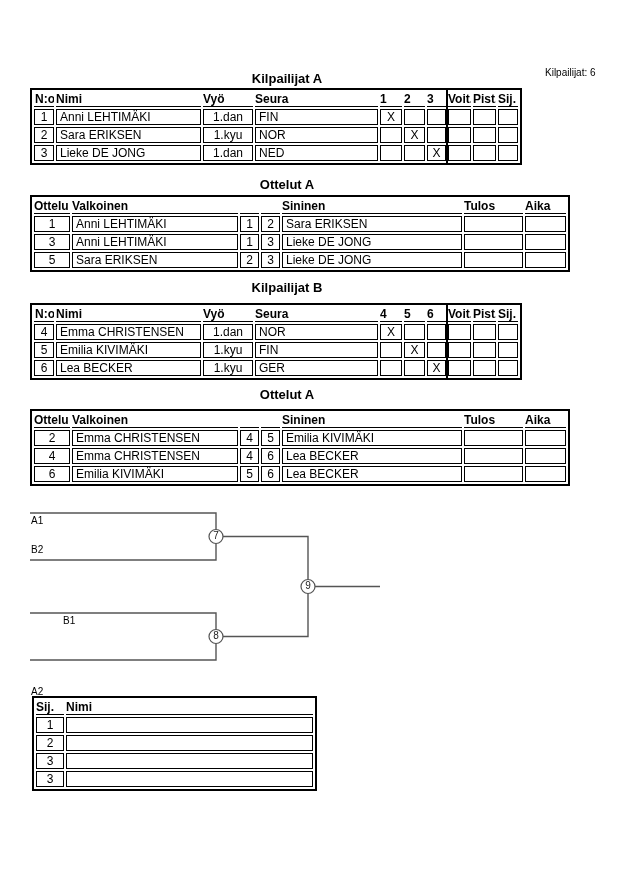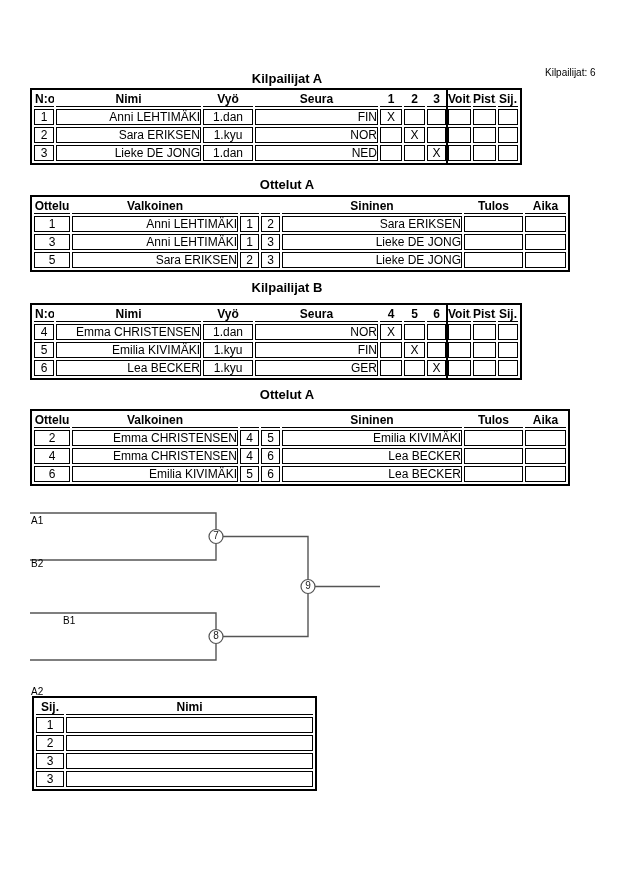--- a/index.html
+++ b/index.html
@@ -14,24 +14,24 @@
   }
   .count-note { position:absolute; top:67px; left:545px; font-size:10px; }
   .sec-title { position:absolute; left:0; width:494px; text-align:center; font-size:13px; font-weight:bold;margin-left:40px; }
   .sec-title.results { width:350px; }
 
   table {
     position:absolute; border-collapse:separate; border-spacing:2px;
     border:2px solid #000; background:#fff; table-layout:fixed;
   }
   td, th { box-sizing:border-box; overflow:hidden; white-space:nowrap; font-size:12px; }
-  th { border:none; border-bottom:1px solid #000; font-weight:bold; height:15px; padding:0; text-align:center; }
+  th { border:none; border-bottom:1px solid #000; font-weight:bold; height:15px; padding:0; text-align:left; }
   td { border:1px solid #000; height:16px; padding:0; }
   td.c, th.c { text-align:center; }
-  td.l { text-align:right; padding-left:3px;margin-top:12px; }
+  td.l { text-align:left; padding-left:3px;margin-top:12px; }
   th.l { text-align:left; padding-left:1px; }
 
   .vline-thick { position:absolute; width:2px; background:#000; }
 
   .bracket-svg { position:absolute; left:0; top:500px; width:400px; height:180px; }
   .bracket-label { position:absolute; font-size:10px; color:#000; }
   .node-num { position:absolute; width:16px; text-align:center; font-size:10px; color:#222; }
 </style>
 </head>
 <body>
@@ -283,21 +283,21 @@
       <path d="M216,36.5 H308 V136.5 H216"></path>
       <path d="M308,86.5 H380"></path>
     </g>
     <g stroke="#555555" stroke-width="1.2" fill="#ffffff">
       <circle cx="216" cy="36.5" r="7"></circle>
       <circle cx="216" cy="136.5" r="7"></circle>
       <circle cx="308" cy="86.5" r="7"></circle>
     </g>
   </svg>
   <span class="bracket-label" style="left:31px; top:515px;">A1</span>
-  <span class="bracket-label" style="left:31px; top:558px;">B2</span>
+  <span class="bracket-label" style="left:31px; top:544px;">B2</span>
   <span class="bracket-label" style="left:31px; top:615px;margin-left:32px;">B1</span>
   <span class="bracket-label" style="left:31px; top:686px;">A2</span>
   <span class="node-num" style="left:208px; top:530px;">7</span>
   <span class="node-num" style="left:208px; top:630px;">8</span>
   <span class="node-num" style="left:300px; top:580px;">9</span>
 
   <table style="top:696px; left:32px; width:285px;">
     <colgroup>
       <col style="width:28px">
         <col style="width:247px">

